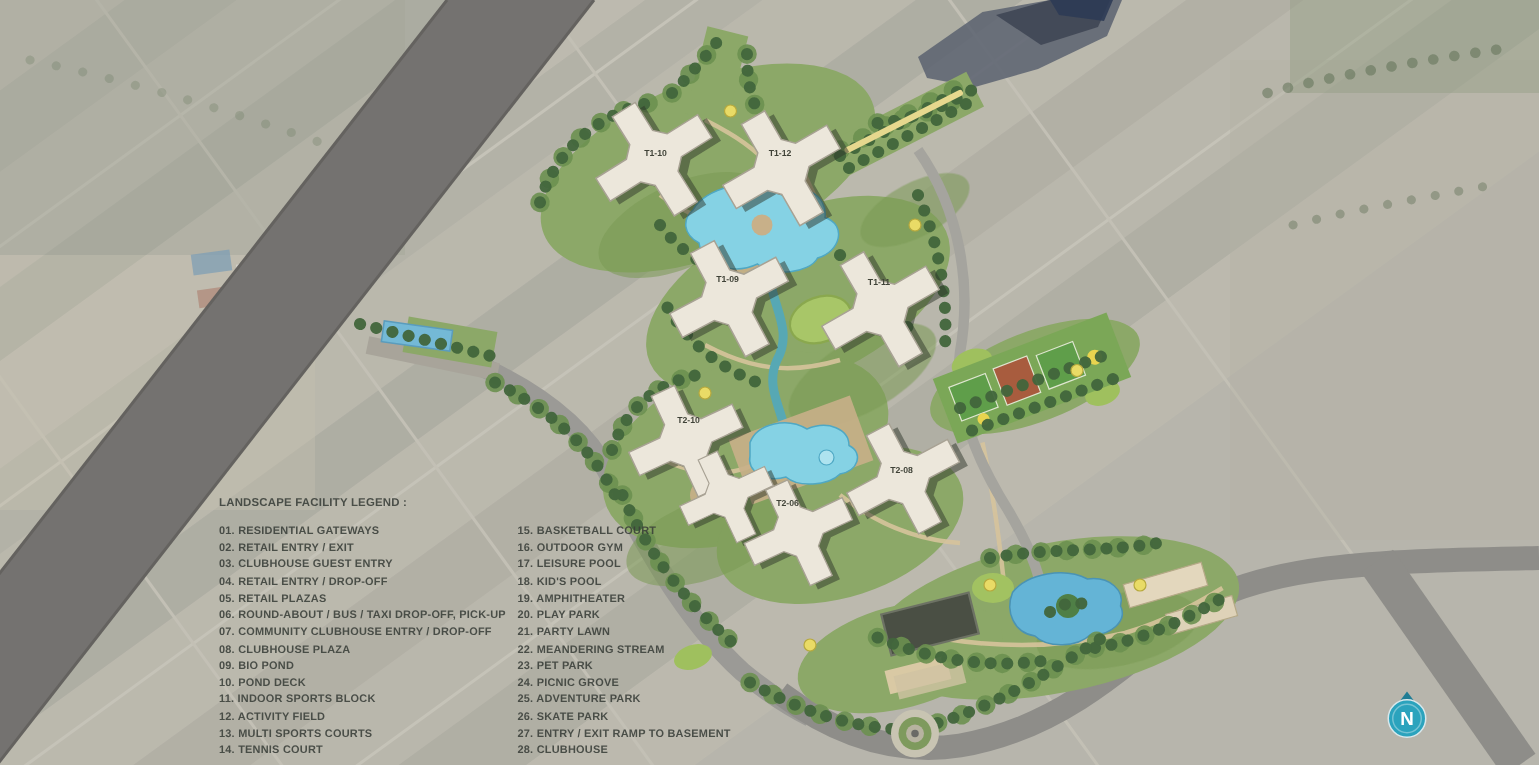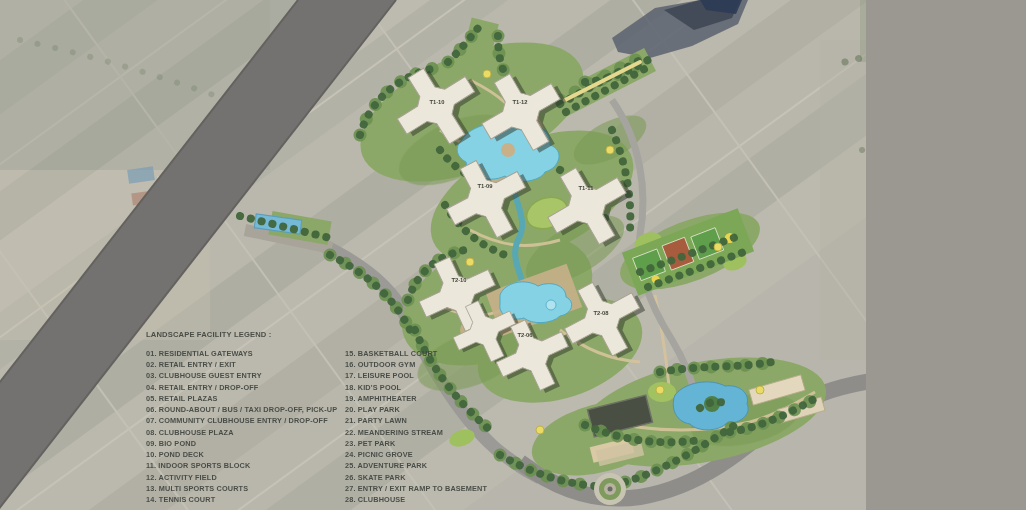--- a/index.html
+++ b/index.html
@@ -1,17 +1,17 @@
 <!DOCTYPE html>
 <html><head>
 <meta charset="utf-8">
 <style>
   html,body{margin:0;padding:0;background:#9a9890;}
   .stage{
-    position:relative;width:866px;height:510px;overflow:hidden;
+    position:relative;width:1026px;height:510px;overflow:hidden;
     font-family:"Liberation Sans",sans-serif;
   }
   svg{display:block;}
   .legend-text{
     font-family:"Liberation Sans",sans-serif;
     font-weight:bold;
     fill:#3a3f3a;
     opacity:.88;
     letter-spacing:.15px;
   }

